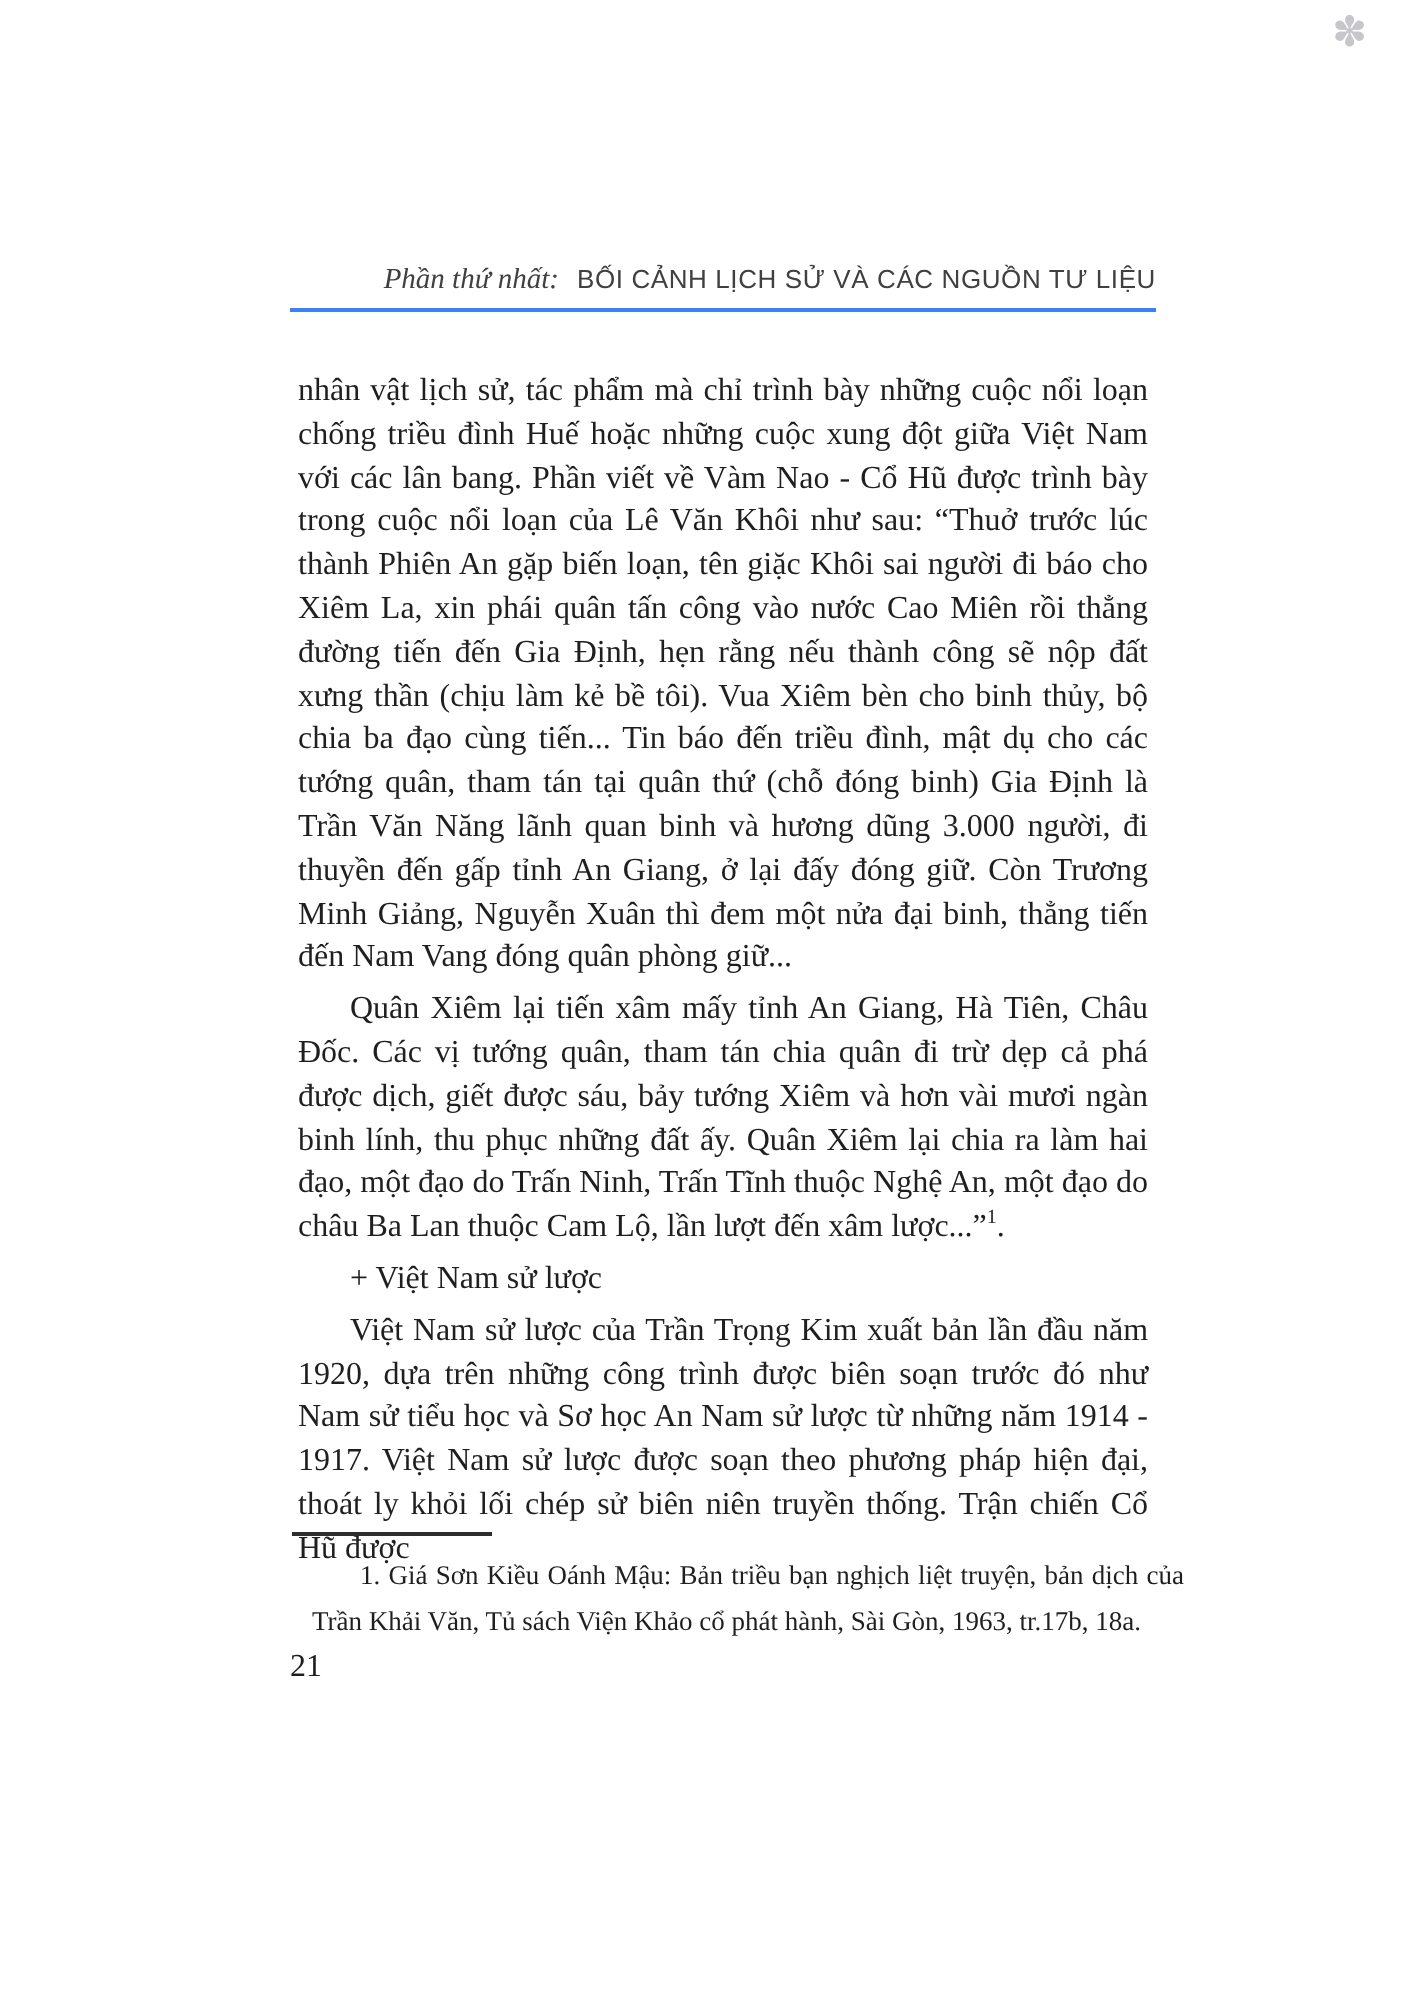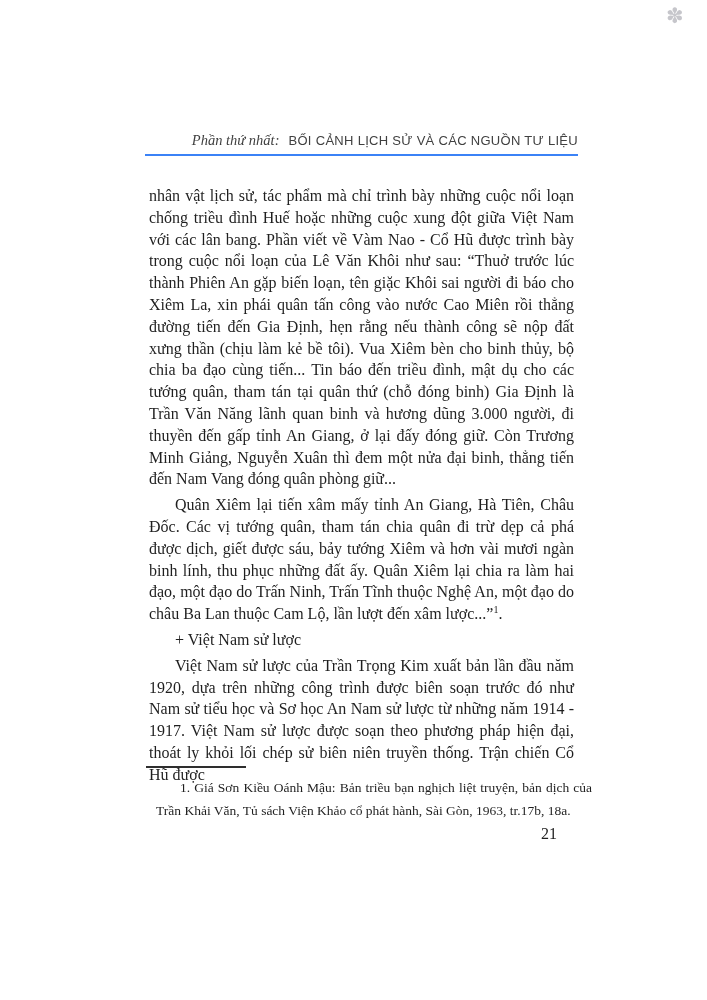--- a/index.html
+++ b/index.html
@@ -76,21 +76,21 @@
     line-height: 23px;
     text-align: justify;
     text-indent: 24px;
     margin-left: 11px;
   }
   .page-number {
     position: absolute;
     left: 145px;
     top: 825px;
     width: 412px;
-    text-align: right;
+    text-align: left;
     font-size: 16px;
     color: #1f1f1f;
   }
 </style>
 </head>
 <body>
 
 <div class="page">
 
   <span class="ornament">✽</span>

